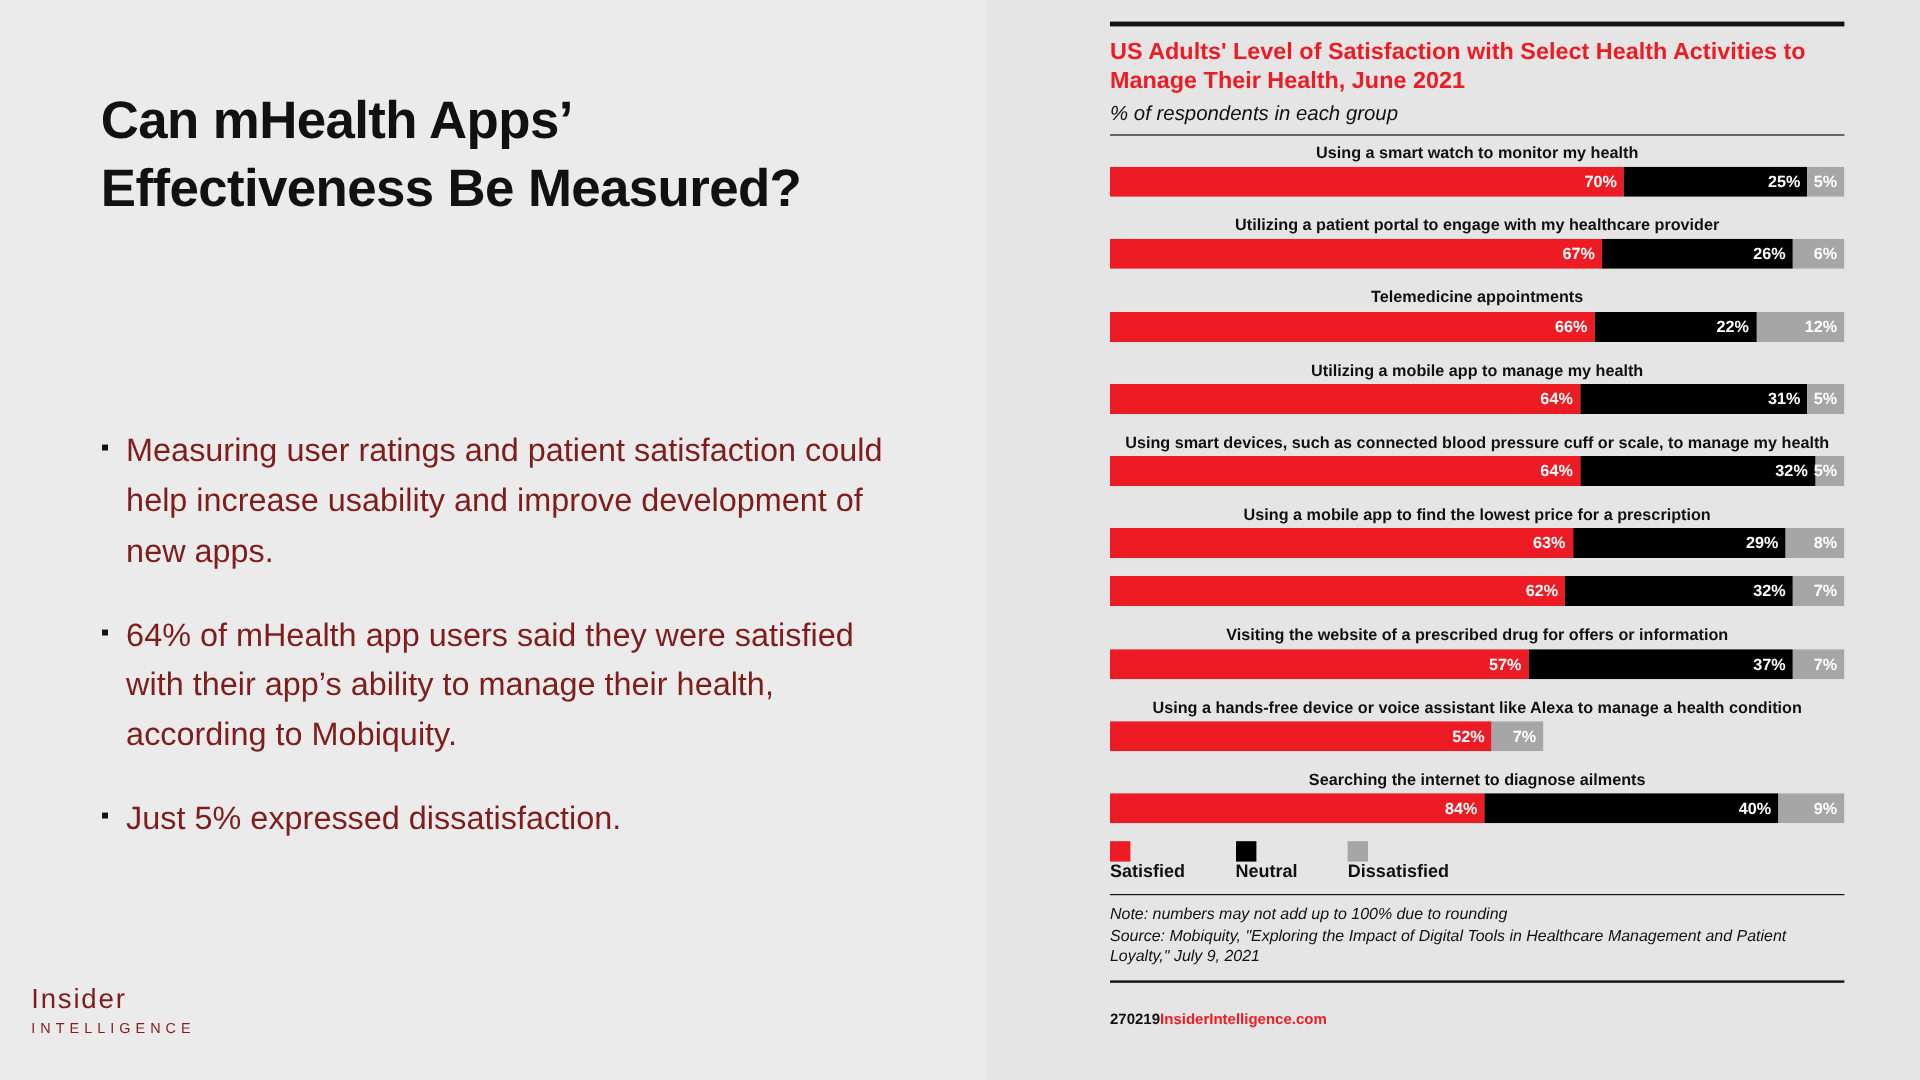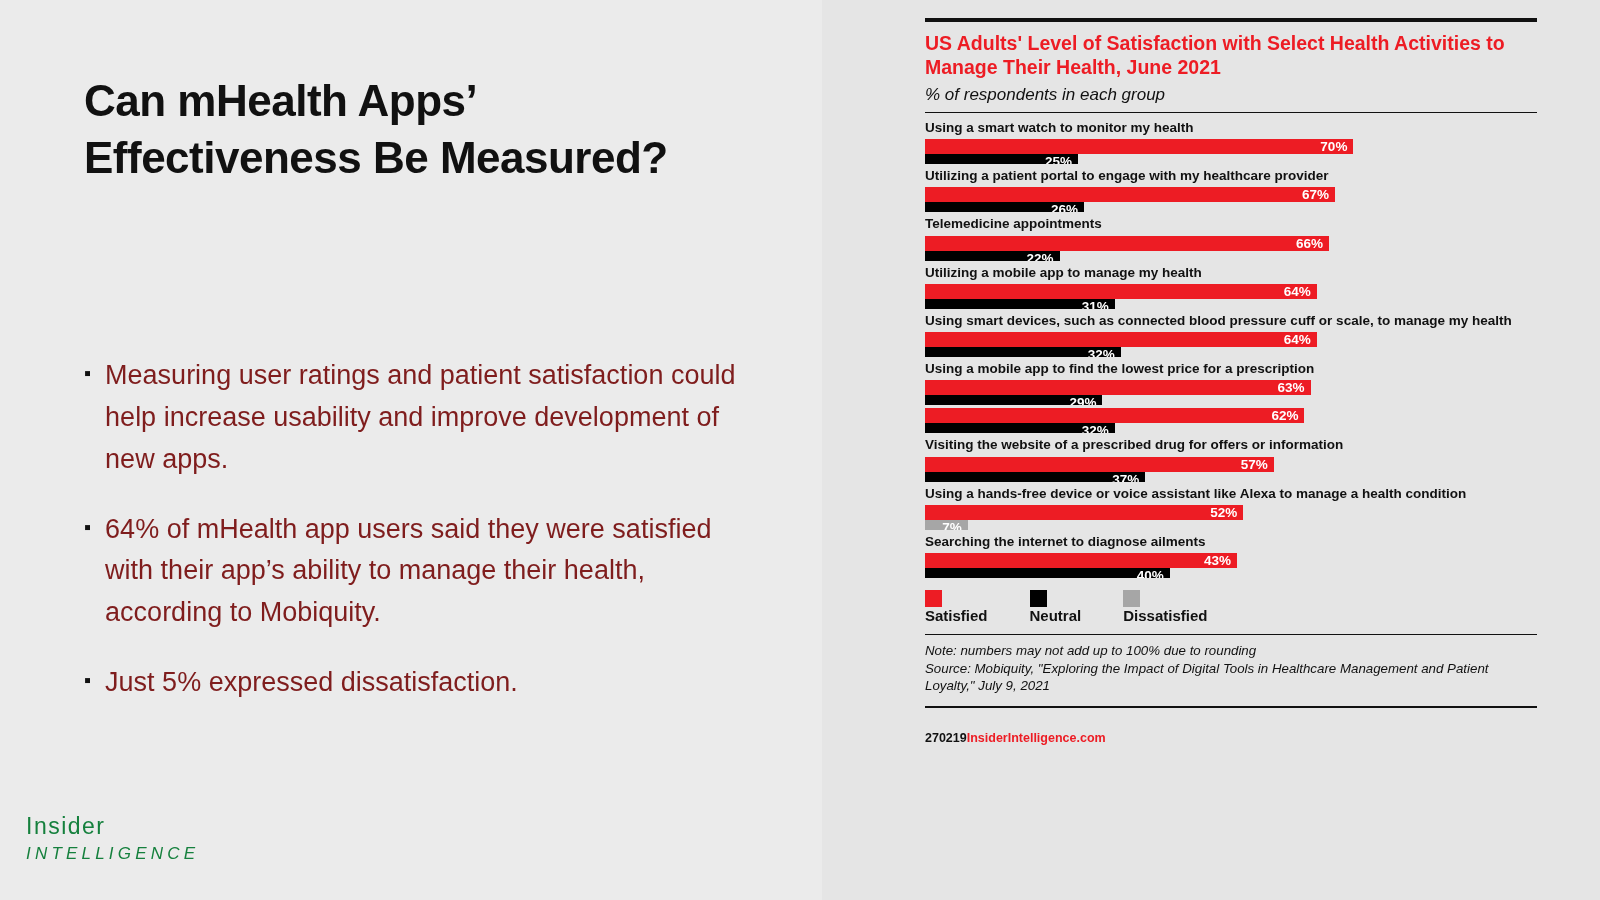--- a/index.html
+++ b/index.html
@@ -58,32 +58,31 @@
   }
   .bullet-text {
     font-size: 27px;
     line-height: 1.55;
     color: #7f1d1d;
   }
   .logo {
     position: absolute;
     left: 26px;
     bottom: 36px;
-    color: #15803d;
+    color: #7f1d1d;
   }
   .logo-main {
     font-size: 23px;
     letter-spacing: 1.5px;
     font-weight: normal;
   }
   .logo-sub {
-    font-size: 17px;
+    font-size: 12px;
     letter-spacing: 4.2px;
     margin-top: 4px;
-    font-style: italic;
   }
   
   .right-panel {
     width: 778px;
     height: 900px;
     background: #e5e5e5;
     position: relative;
     box-sizing: border-box;
   }
   .chart-wrap {
@@ -114,35 +113,35 @@
   .rule-thin {
     margin-top: 7px;
     height: 1px;
     background: #111111;
     width: 100%;
   }
   .rows {
     margin-top: 6px;
   }
   .row {
-    margin-bottom: 3px;
+    margin-bottom: 15px;
+    text-align: center;
   }
   .row-label {
     font-size: 13.5px;
     font-weight: bold;
     color: #111111;
     line-height: 1.28;
     margin-bottom: 3px;
   }
   .bar {
     display: flex;
     height: 25px;
     width: 100%;
     overflow: hidden;
-    flex-direction: column;
   }
   .seg {
     display: flex;
     align-items: center;
     justify-content: flex-end;
     font-size: 13.5px;
     font-weight: bold;
     color: #ffffff;
     padding-right: 6px;
     box-sizing: border-box;
@@ -321,21 +320,21 @@
           <div class="row-label">Using a hands-free device or voice assistant like Alexa to manage a health condition</div>
           <div class="bar">
             <div class="seg seg-sat" style="width:52%">52%</div>
             <div class="seg seg-dis" style="width:7%">7%</div>
           </div>
         </div>
 
         <div class="row">
           <div class="row-label">Searching the internet to diagnose ailments</div>
           <div class="bar">
-            <div class="seg seg-sat" style="width:51%">43%</div>
+            <div class="seg seg-sat" style="width:51%">84%</div>
             <div class="seg seg-neu" style="width:40%">40%</div>
             <div class="seg seg-dis" style="width:9%">9%</div>
           </div>
         </div>
 
       </div>
 
       <div class="legend">
         <div class="legend-item">
           <span class="legend-swatch seg-sat"></span>

